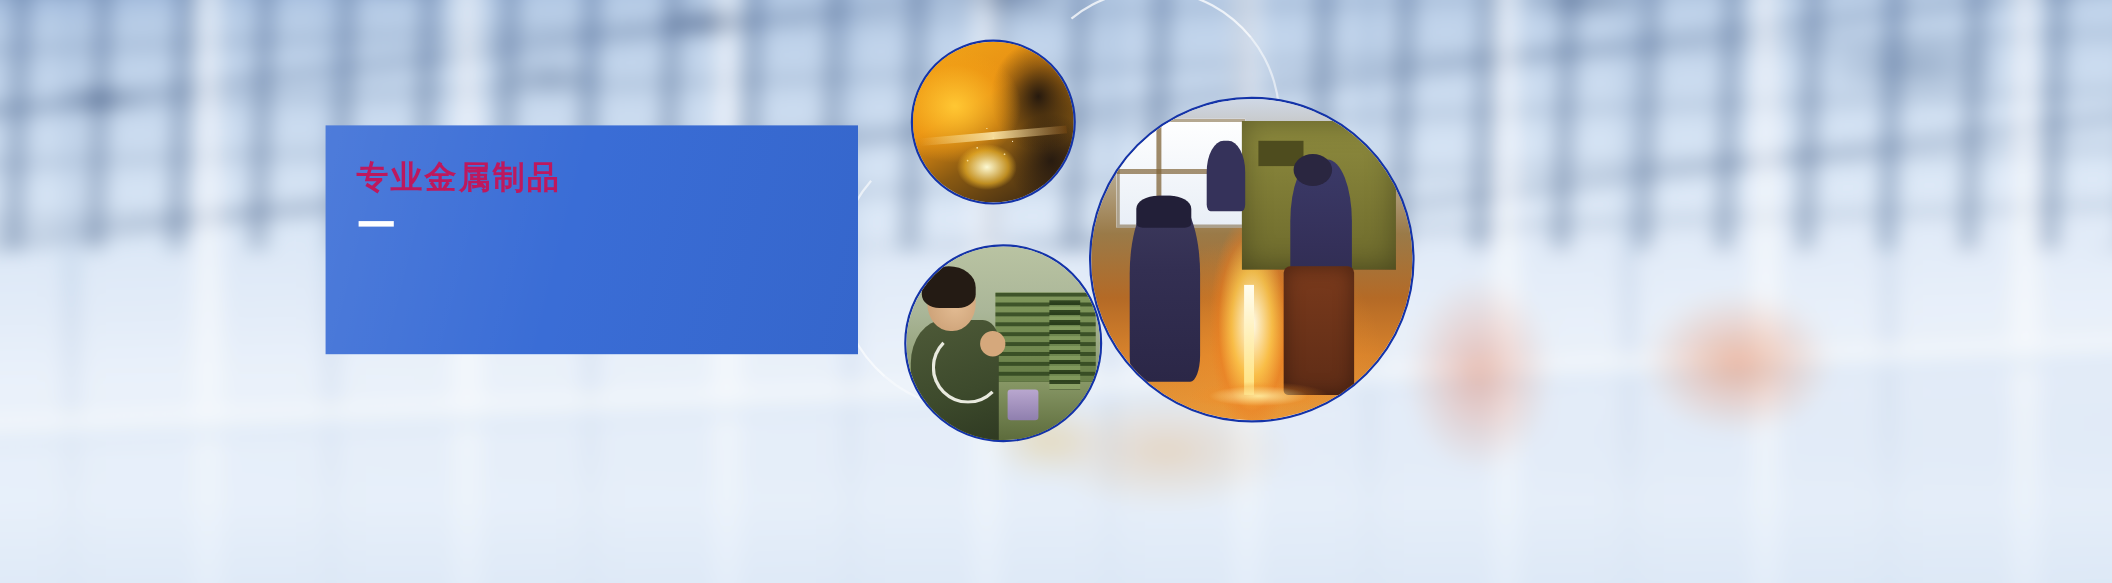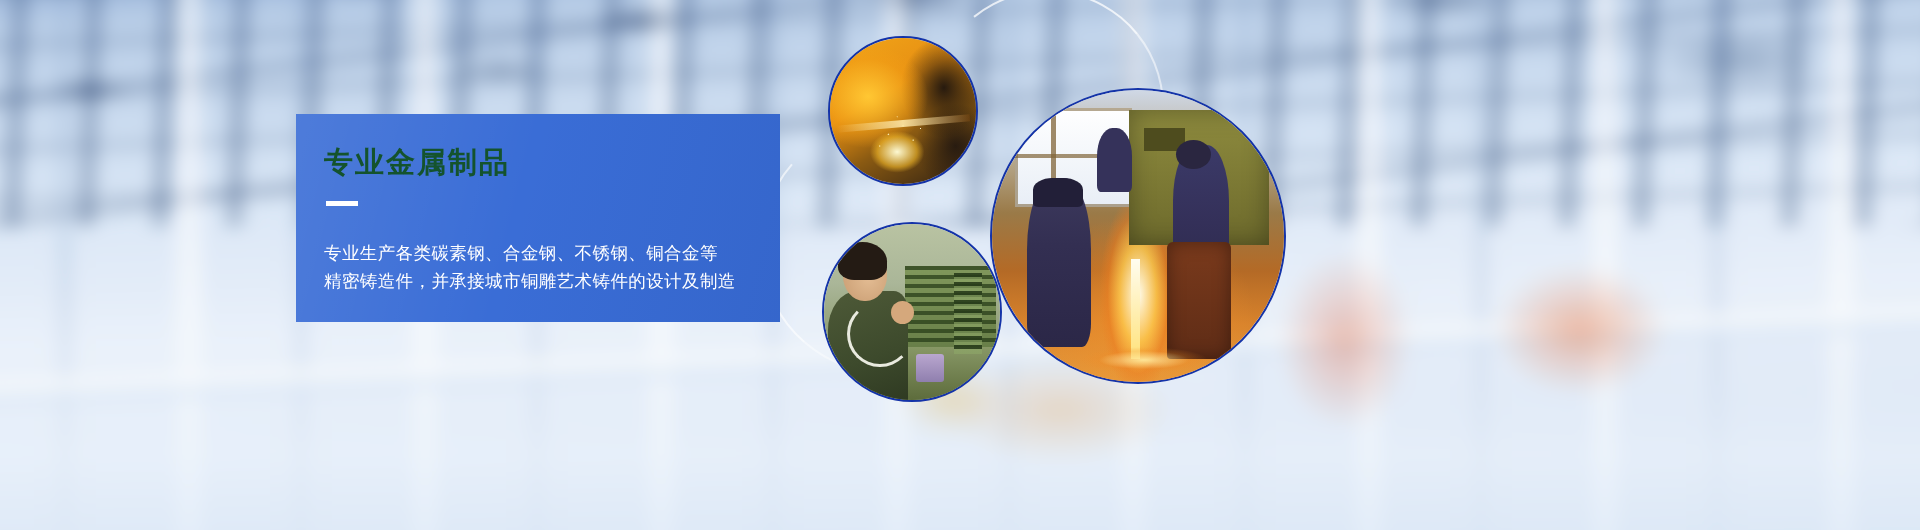--- a/index.html
+++ b/index.html
@@ -49,21 +49,21 @@
       radial-gradient(150px 70px at 1120px 470px, rgba(226,150,60,.26), transparent 76%),
       radial-gradient(70px 50px at 1010px 460px, rgba(228,176,64,.30), transparent 74%);}
 
   
   #panel{position:absolute;left:296px;top:114px;width:484px;height:208px;}
   .panel-fill{position:absolute;inset:0;background:#3a6dd6;}
   .panel-sheen{position:absolute;inset:0;
     background:linear-gradient(104deg, rgba(255,255,255,.10) 0%, rgba(255,255,255,0) 46%, rgba(18,52,128,.12) 100%);}
   .panel-inner{position:absolute;inset:0;padding:34px 0 0 28px;box-sizing:border-box;}
 
-  #panel-title{font-size:29px;font-weight:700;color:#14532d;letter-spacing:2px;line-height:1;margin:0;}
+  #panel-title{font-size:29px;font-weight:700;color:#be185d;letter-spacing:2px;line-height:1;margin:0;}
   #panel-rule{width:32px;height:5px;background:#ffffff;margin:24px 0 0 2px;}
   #panel-body{margin:33px 0 0 0;color:#ffffff;font-size:17.5px;line-height:1.62;letter-spacing:.4px;font-weight:400;white-space:pre-line;}
 
   
   .circ{position:absolute;border-radius:50%;overflow:hidden;
         border:2px solid #1433a8;box-sizing:border-box;}
 
   
   #circle-welding{left:828px;top:36px;width:150px;height:150px;}
   .weld-img{position:absolute;inset:0;
@@ -210,18 +210,16 @@
     <div class="i-hand"></div>
     <div class="i-part"></div>
   </div>
 
   <div id="panel">
     <div class="panel-fill"></div>
     <div class="panel-sheen"></div>
     <div class="panel-inner">
       <h1 id="panel-title">专业金属制品</h1>
       <div id="panel-rule"></div>
-      <p id="panel-body">专业生产各类碳素钢、合金钢、不锈钢、铜合金等
-精密铸造件，并承接城市铜雕艺术铸件的设计及制造</p>
     </div>
   </div>
 
 </div>
 
 </body></html>

